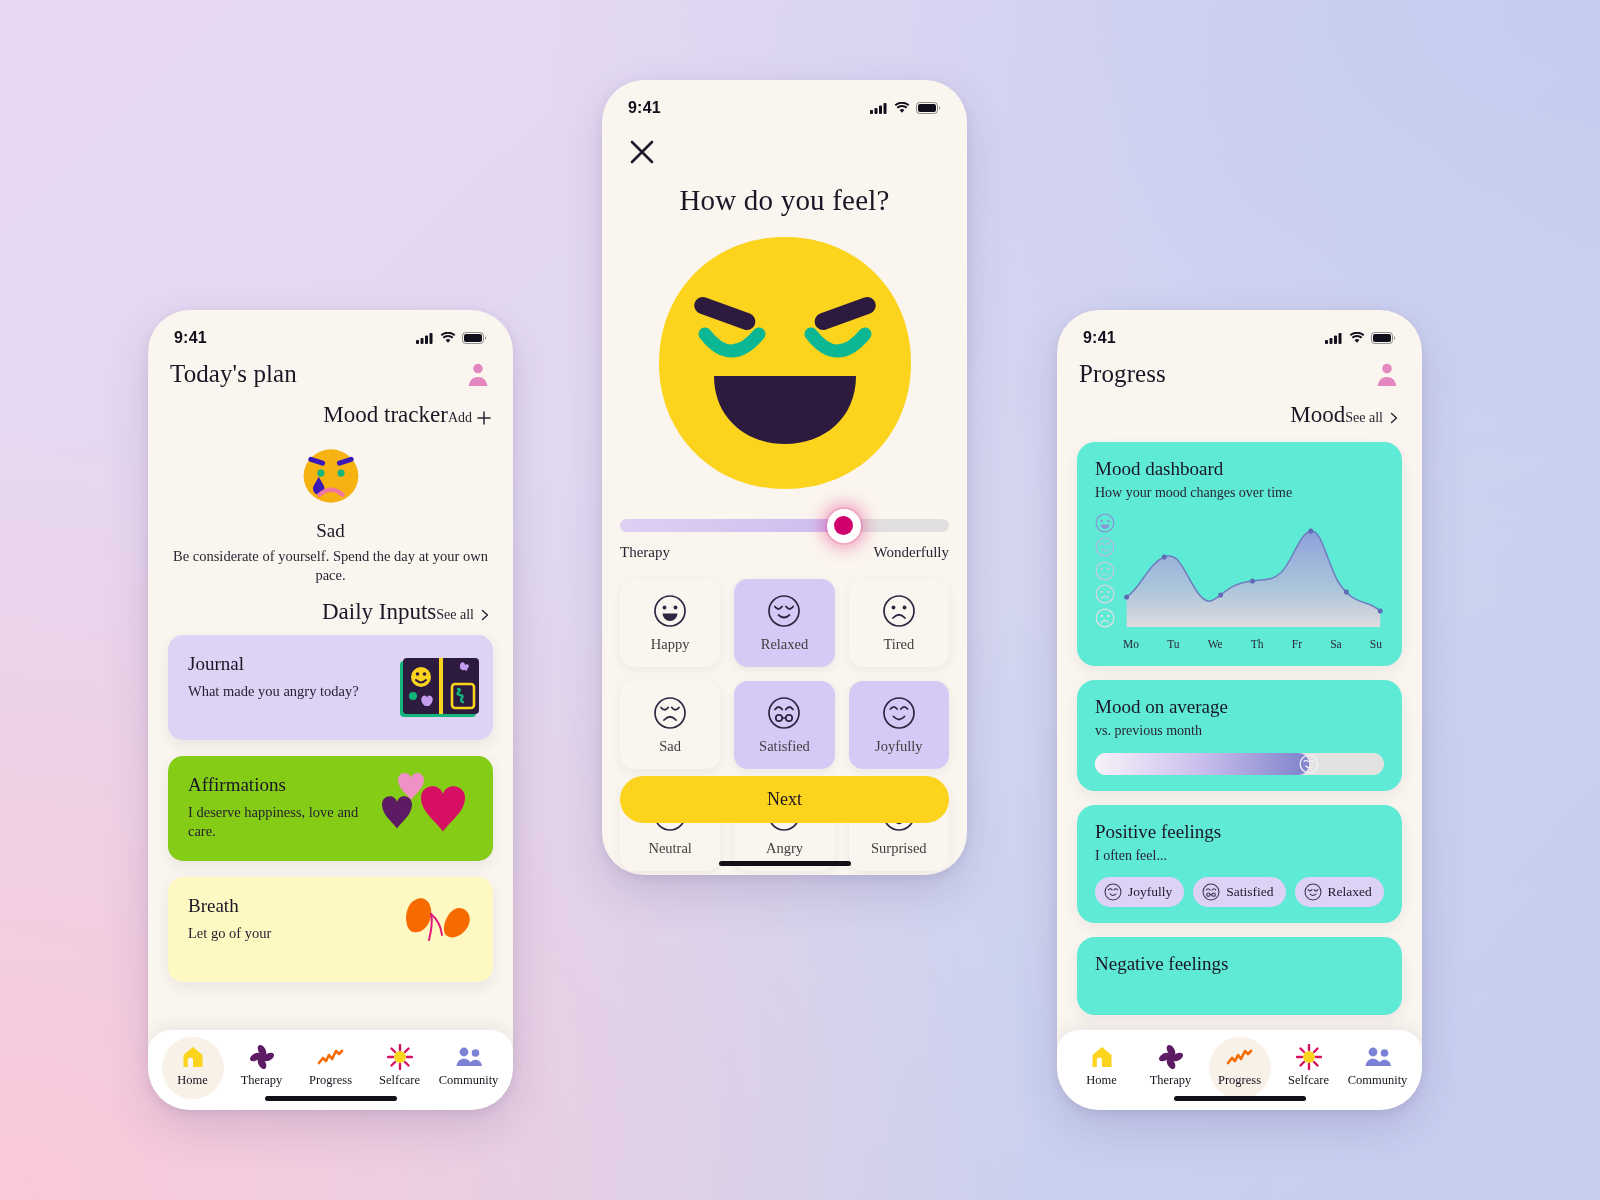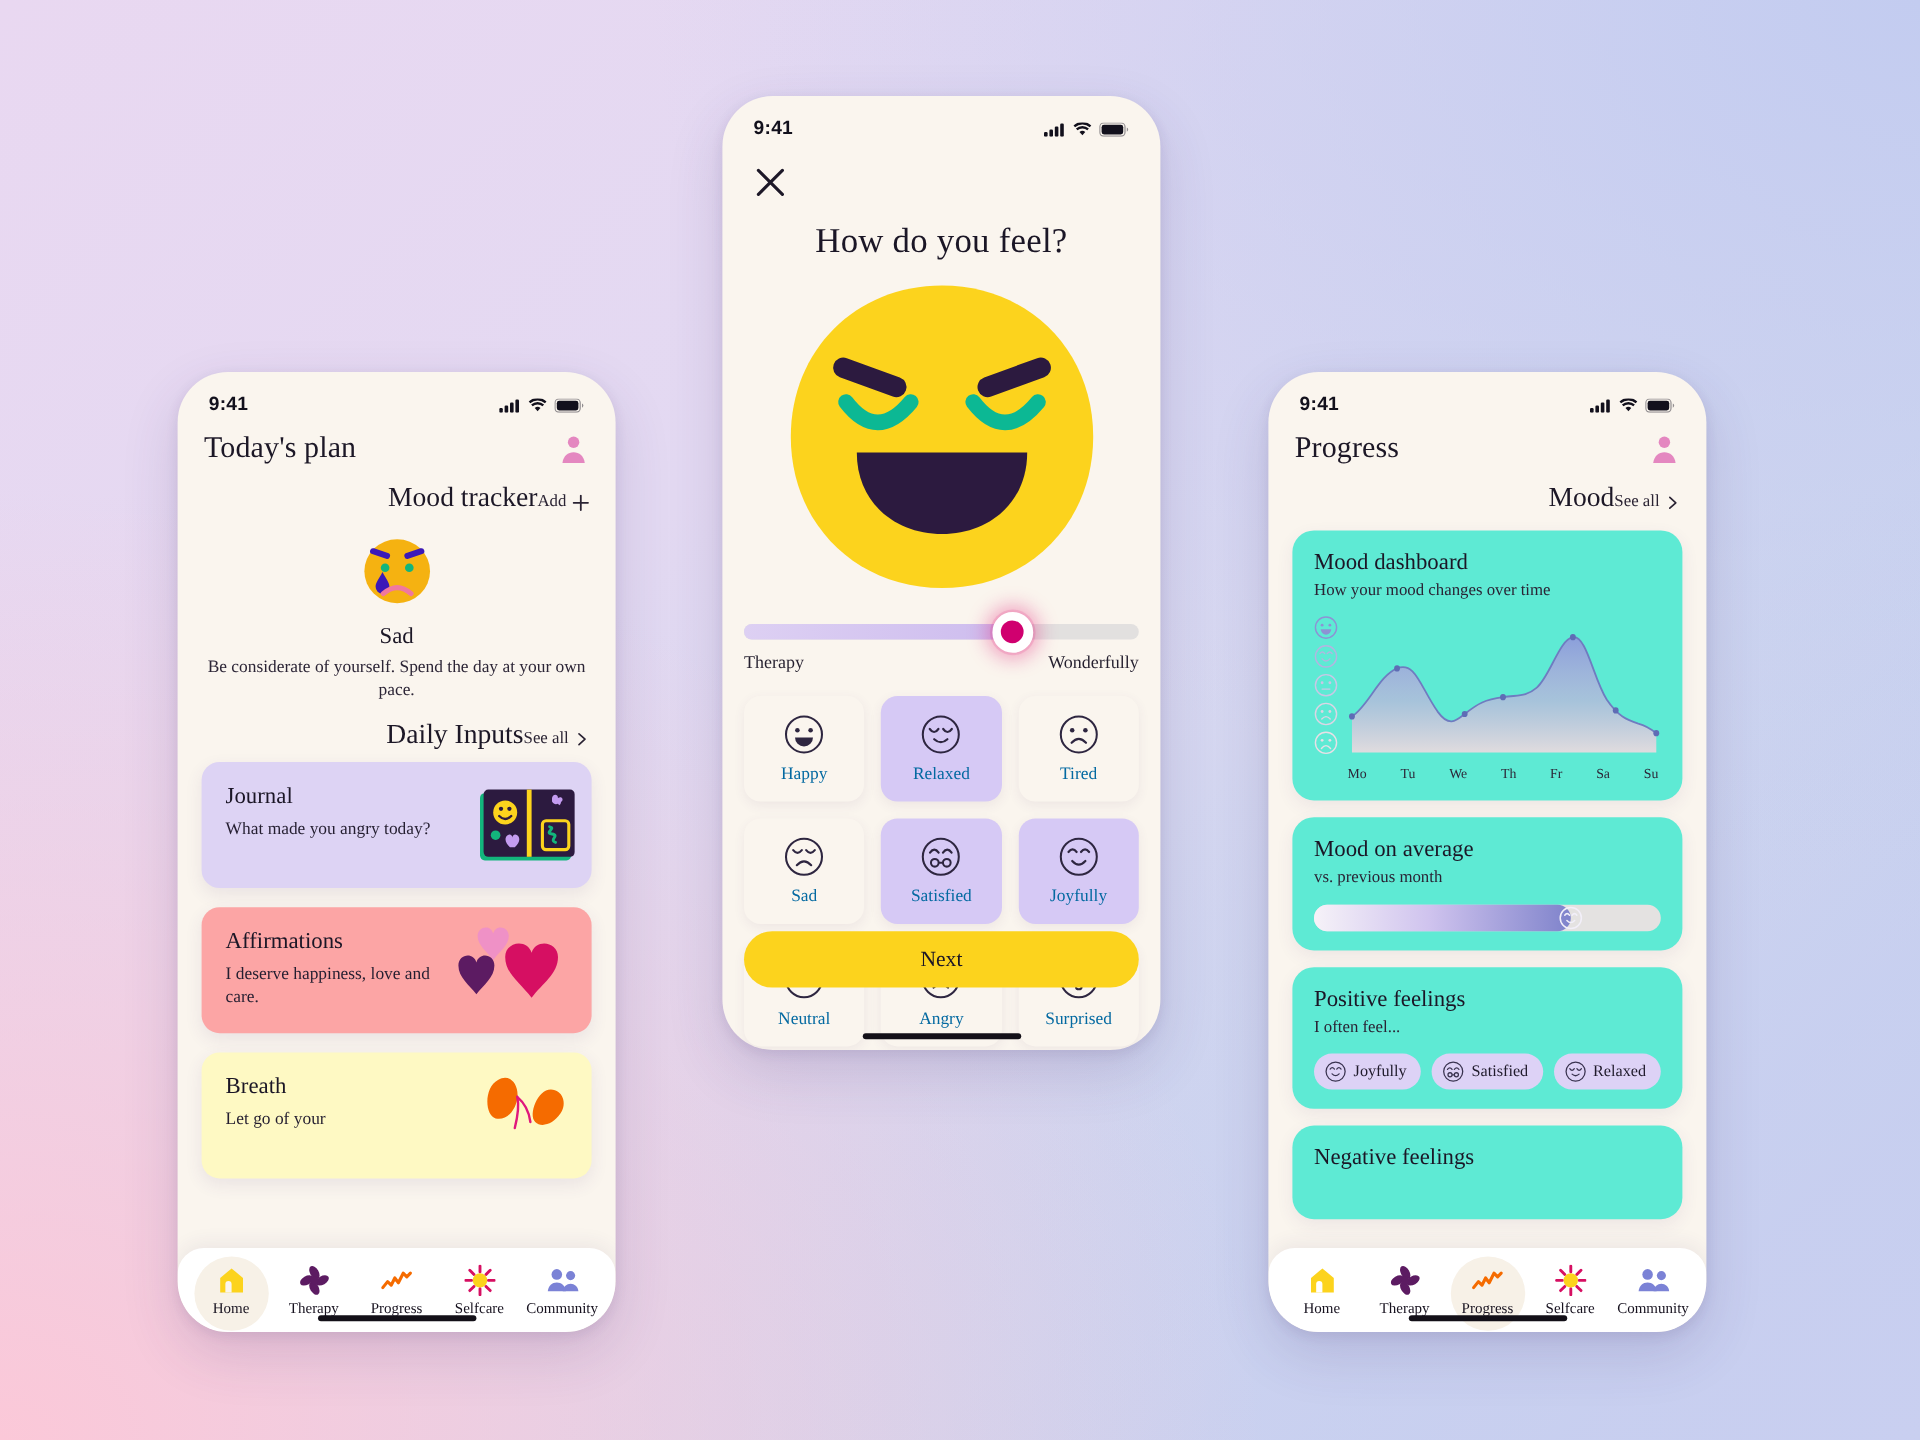--- a/index.html
+++ b/index.html
@@ -78,21 +78,21 @@
   }
   .input-card h3 { font-size: 19px; font-weight: normal; color: #1b1626; }
   .input-card p {
     font-size: 14.5px; color: #241e30; margin-top: 7px;
     line-height: 1.28; max-width: 200px;
   }
   .card-art { position: absolute; right: 14px; top: 50%; transform: translateY(-50%); }
 
   
   .tabbar {
-    position: absolute; left: 0; right: 0; bottom: 0; height: 70px;
+    position: absolute; left: 0; right: 0; bottom: 0; height: 80px;
     background: #ffffff;
     border-radius: 22px 22px 42px 42px;
     display: flex; align-items: flex-start; justify-content: space-around;
     padding: 8px 10px 0 10px;
     box-shadow: 0 -4px 16px rgba(60,40,100,.07);
   }
   .tab {
     width: 62px; display: flex; flex-direction: column; align-items: center;
     gap: 3px; padding-top: 6px; border-radius: 50%; cursor: pointer;
     position: relative;
@@ -140,21 +140,21 @@
     display: grid; grid-template-columns: repeat(3, 1fr);
     gap: 14px; padding: 18px 18px 0;
   }
   .mood-cell {
     background: #faf5ee; border-radius: 14px; height: 88px;
     display: flex; flex-direction: column; align-items: center;
     justify-content: center; gap: 8px; cursor: pointer;
     box-shadow: 0 3px 10px rgba(80,60,120,.07);
   }
   .mood-cell.sel { background: #d6c9f5; }
-  .mood-cell span { font-size: 14.5px; color: #0369a1; }
+  .mood-cell span { font-size: 14.5px; color: #404040; }
 
   .next-btn {
     position: absolute; left: 18px; right: 18px; bottom: 52px;
     height: 47px; border-radius: 26px; background: #fcd31d;
     display: flex; align-items: center; justify-content: center;
     font-size: 18px; color: #1b1626; cursor: pointer; border: none;
     font-family: "Liberation Serif", serif;
   }
 
   
@@ -280,21 +280,21 @@
         <path d="M19 25q5 5 10 0" stroke="#2c1a3f" stroke-width="2" fill="none" stroke-linecap="round"></path>
         <circle cx="16" cy="41" r="4" fill="#13b57c"></circle>
         <path d="M28 51c-4-3-5-8-2-10 2-1.5 4 0 4 2 0-2 2-3.5 4-2 3 2 2 7-2 10z" fill="#c49cf0"></path>
         <rect x="55" y="29" width="22" height="24" rx="3" fill="none" stroke="#fcd31d" stroke-width="2.6"></rect>
         <path d="M61 34c6 1-5 5 2 6s-3 5 3 7" stroke="#13b57c" stroke-width="2.4" fill="none" stroke-linecap="round"></path>
         <path d="M63 10c1-4 5-3 5 0 3-2 5 1 3 3-4 3-6 3-8 0z" fill="#c49cf0"></path>
         <path d="M66 12c4-2 6 2 3 4" fill="#c49cf0"></path>
       </svg>
     </div>
 
-    <div class="input-card" style="background:#fca5a5">
+    <div class="input-card" style="background:#84cc16">
       <h3>Affirmations</h3>
       <p>I deserve happiness, love and care.</p>
       <svg class="card-art" width="100" height="82" viewBox="0 0 100 82">
         <path d="M32 10c2-8 13-6 13 2 0 8-8 13-13 20-5-7-13-12-13-20 0-8 11-10 13-2z" fill="#ef91c6"></path>
         <path d="M18 34c2.5-9 15-7 15 2.5 0 10-9 16-15 24-6-8-15-14-15-24C3 27 15.5 25 18 34z" fill="#5c1b62"></path>
         <path d="M64 26c3.5-12 22-9.5 22 3.5 0 14-13 22-22 34-9-12-22-20-22-34 0-13 18.5-15.5 22-3.5z" fill="#d60f62"></path>
       </svg>
     </div>
 
     <div class="input-card" style="background:#fef9c3">

